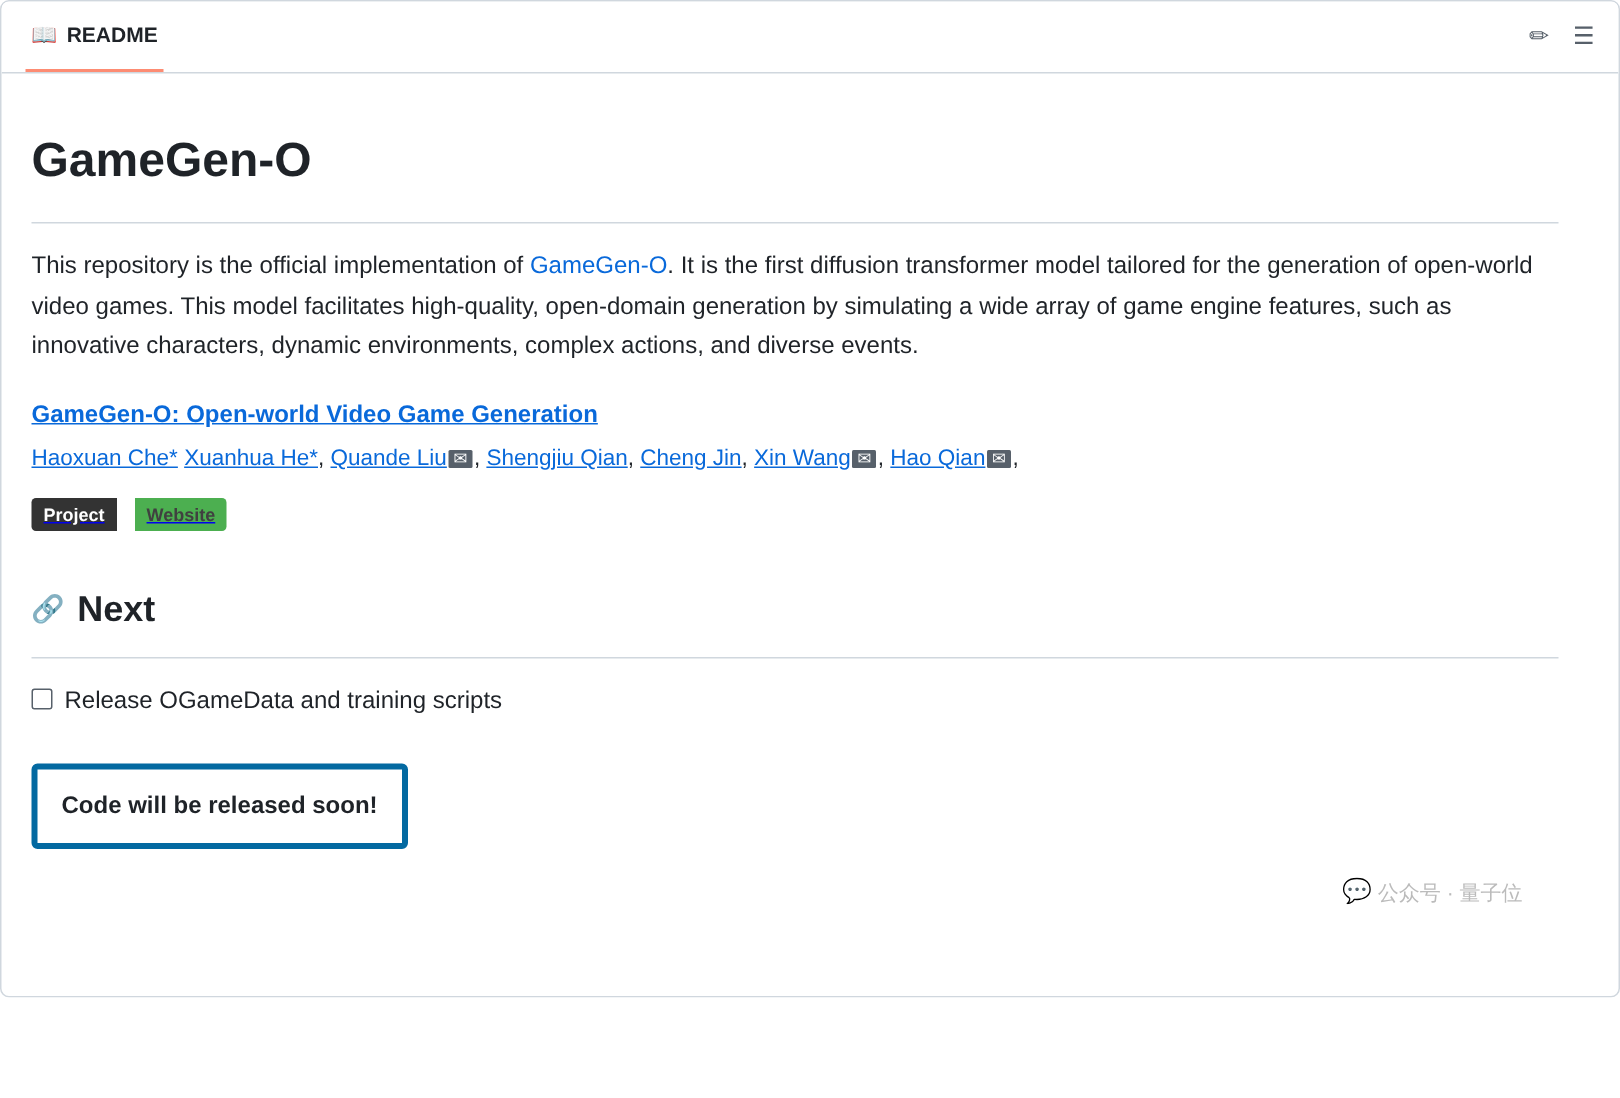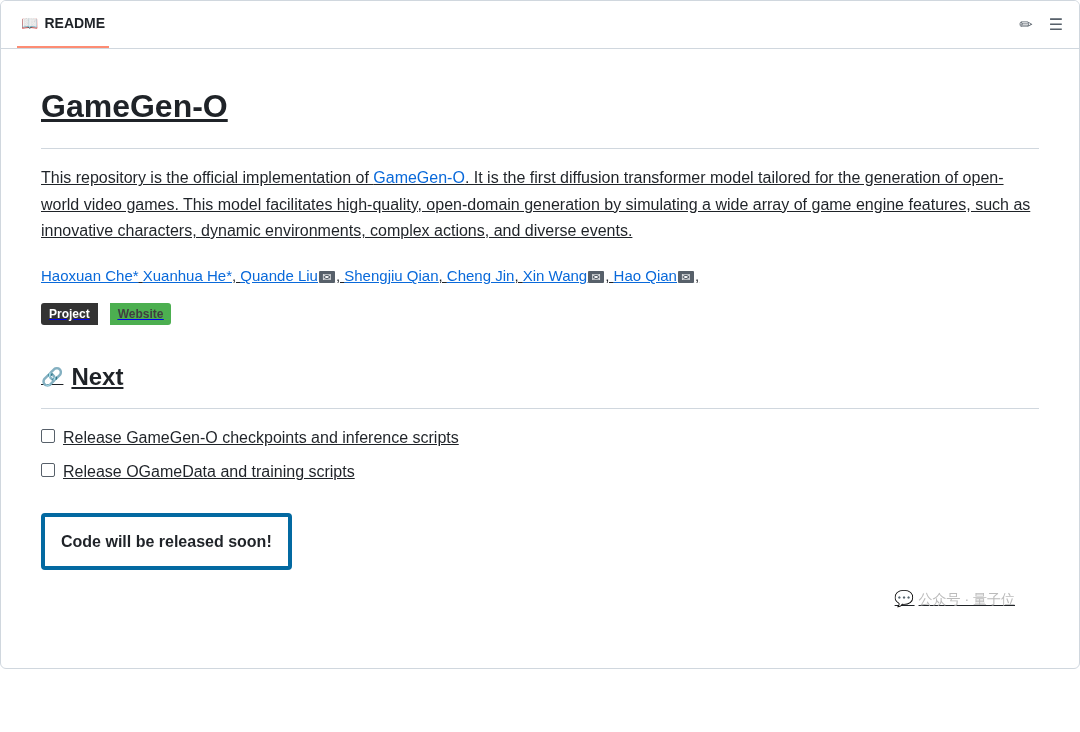--- a/index.html
+++ b/index.html
@@ -54,22 +54,21 @@
       align-items: center;
       gap: 16px;
       color: #57606a;
     }
     .tab-right-icon {
       font-size: 16px;
       cursor: pointer;
     }
     
     .content {
-      padding: 32px 40px 40px 40px;
-      text-decoration: underline;
+      padding: 32px 40px 40px 20px;
     }
     
     .repo-title {
       font-size: 32px;
       font-weight: 700;
       color: #1f2328;
       margin-bottom: 16px;
     }
     .divider {
       border: none;
@@ -243,20 +242,21 @@
     <h1 class="repo-title">GameGen-O</h1>
     <hr class="divider">
 
     
     <p class="description">
       <span>This repository is the official implementation of </span><a href="#">GameGen-O</a><span>. It is the first diffusion transformer model tailored for the generation of open-world video games. This model facilitates high-quality, open-domain generation by simulating a wide array of game engine features, such as innovative characters, dynamic environments, complex actions, and diverse events.</span>
     </p>
 
     
     <div class="paper-section">
+      <a href="#" class="paper-link">GameGen-O: Open-world Video Game Generation</a>
       <div class="authors-line">
         <a href="#" class="author-link">Haoxuan Che*</a>
         <span> </span>
         <a href="#" class="author-link">Xuanhua He*</a><span>, </span>
         <a href="#" class="author-link">Quande Liu</a><span class="email-icon">✉</span><span>, </span>
         <a href="#" class="author-link">Shengjiu Qian</a><span>, </span>
         <a href="#" class="author-link">Cheng Jin</a><span>, </span>
         <a href="#" class="author-link">Xin Wang</a><span class="email-icon">✉</span><span>, </span>
         <a href="#" class="author-link">Hao Qian</a><span class="email-icon">✉</span><span>,</span>
       </div>
@@ -278,24 +278,20 @@
     <div class="section-title-wrap">
       <span class="link-icon">🔗</span>
       <h2 class="section-title">Next</h2>
     </div>
     <hr class="section-divider">
 
     
     <ul class="checklist">
       <li>
         <span class="checkbox"></span>
-        <span>Release GameGen-O checkpoints and inference scripts</span>
-      </li>
-      <li>
-        <span class="checkbox"></span>
         <span>Release OGameData and training scripts</span>
       </li>
     </ul>
 
     
     <div class="code-release-box">
       <span>Code will be released soon!</span>
     </div>
 
     

